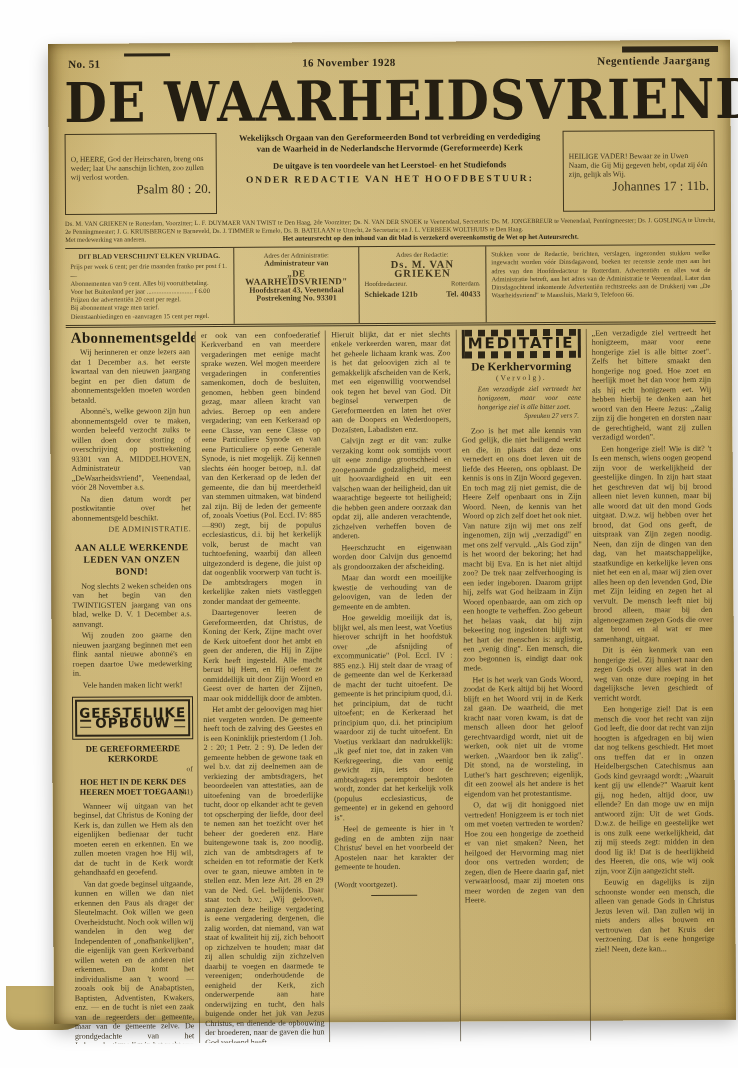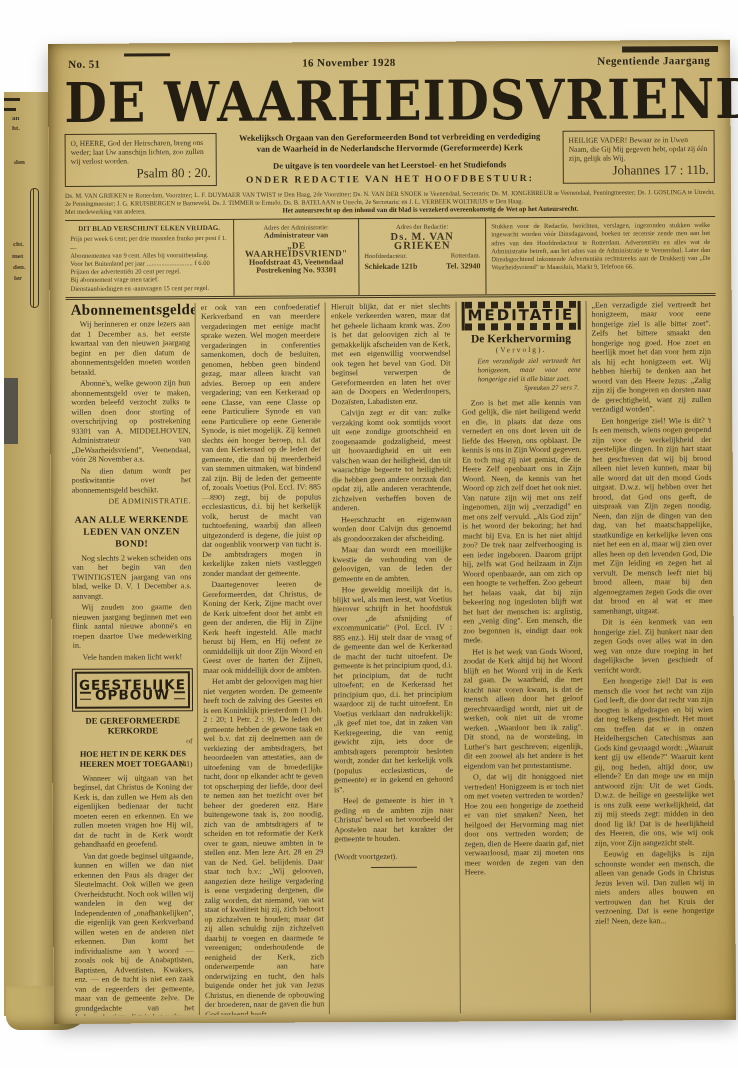--- a/index.html
+++ b/index.html
@@ -37,21 +37,21 @@
 
   
   .toprow{position:relative;display:flex;justify-content:space-between;align-items:flex-end;
     font-weight:bold;font-size:11px;letter-spacing:.4px;color:#2c2517;padding:2px 4px 0 4px;}
   .toprow .dash-l{position:absolute;left:60px;top:-2px;width:46px;height:3px;background:#2c2517;}
   .toprow .dash-r{position:absolute;right:-4px;top:-6px;width:96px;height:6px;background:#2c2517;}
   .paper-title{text-align:center;font-weight:bold;font-size:49px;line-height:54px;
     letter-spacing:1px;color:#241e12;transform:scaleY(1.12);margin:6px 0 4px 0;
     font-family:"DejaVu Serif",serif;white-space:nowrap;}
   .subrow{display:flex;gap:8px;align-items:stretch;margin-top:2px;}
-  .quote-box{border:1px solid #41371f;padding:4px 5px;font-size:7.5px;line-height:9px;
+  .quote-box{border:1px solid #41371f;padding:20px 5px;font-size:7.5px;line-height:9px;
     width:152px;box-sizing:border-box;color:#38301c;}
   .quote-ref{text-align:right;margin-top:3px;font-size:13px;}
   .sub-center{flex:1;text-align:center;font-size:8.5px;line-height:11px;font-weight:bold;color:#2e2717;}
   .sub-center .l3{margin-top:6px;}
   .sub-center .l4{margin-top:3px;font-size:9.5px;letter-spacing:2px;}
   .names{font-size:6.4px;line-height:7.6px;text-align:justify;margin-top:5px;color:#41371f;}
   .coopline{display:flex;font-size:6.4px;margin-top:1px;color:#41371f;}
   .copyright{flex:1;text-align:center;font-weight:bold;font-size:6.8px;color:#2e2717;}
 
   
@@ -106,33 +106,20 @@
   .h-med{text-align:center;font-weight:bold;font-size:11.5px;margin:4px 0 1px 0;color:#241e12;}
   .h-vervolg{text-align:center;font-size:7.5px;letter-spacing:2px;margin-bottom:3px;}
   .epigraph{font-size:7.2px;line-height:8.6px;font-style:italic;margin:0 0 1px 16px;text-align:justify;}
   .epi-ref{text-align:right;font-style:italic;font-size:7px;margin:0 2px 4px 0;}
 </style>
 </head>
 <body>
 
 <div class="scene">
 
-  <div class="under-page">
-    <div class="edge-dash ed1"></div>
-    <div class="edge-dash ed2"></div>
-    <span class="under-frag uf0">an</span>
-    <span class="under-frag uf1">ht.</span>
-    <span class="under-frag uf2">den</span>
-    <span class="under-frag uf3">cht.</span>
-    <span class="under-frag uf4">met</span>
-    <span class="under-frag uf5">den.</span>
-    <span class="under-frag uf6">ler</span>
-    <div class="ornament"></div>
-    <div class="dark-block"></div>
-  </div>
   <div class="curl"></div>
 
   <div class="page">
 
     <div class="toprow">
       <div class="dash-l"></div>
       <div class="dash-r"></div>
       <span>No. 51</span>
       <span>16 November 1928</span>
       <span>Negentiende Jaargang</span>
@@ -182,21 +169,21 @@
       </div>
       <div class="info-cell ic3">
         <div>Adres der Redactie:</div>
         <div class="ed-name">Ds. M. VAN GRIEKEN</div>
         <div class="ed-sub">
           <span>Hoofdredacteur.</span>
           <span>Rotterdam.</span>
         </div>
         <div class="ed-adr">
           <span>Schiekade 121b</span>
-          <span>Tel. 32940</span>
+          <span>Tel. 40433</span>
         </div>
       </div>
       <div class="info-cell ic4">Stukken voor de Redactie, berichten, verslagen, ingezonden stukken welke ingewacht worden vóór Dinsdagavond, boeken ter recensie zende men aan het adres van den Hoofdredacteur te Rotterdam. Advertentiën en alles wat de Administratie betreft, aan het adres van de Administratie te Veenendaal. Later dan Dinsdagochtend inkomende Advertentiën rechtstreeks aan de Drukkerij van „De Waarheidsvriend" te Maassluis, Markt 9, Telefoon 66.</div>
     </div>
     <div class="thin-rule"></div>
 
     <div class="body-cols">
 
       <div class="col">
         <div class="h-abo">Abonnementsgelden.</div>

